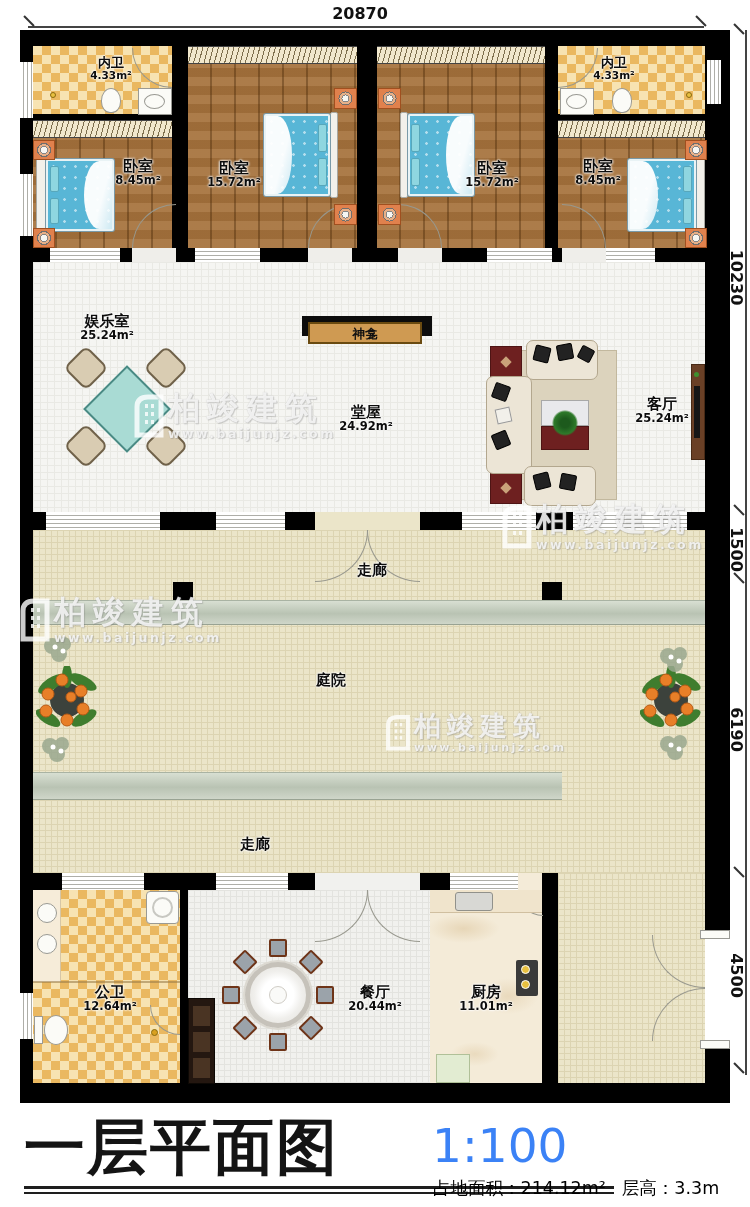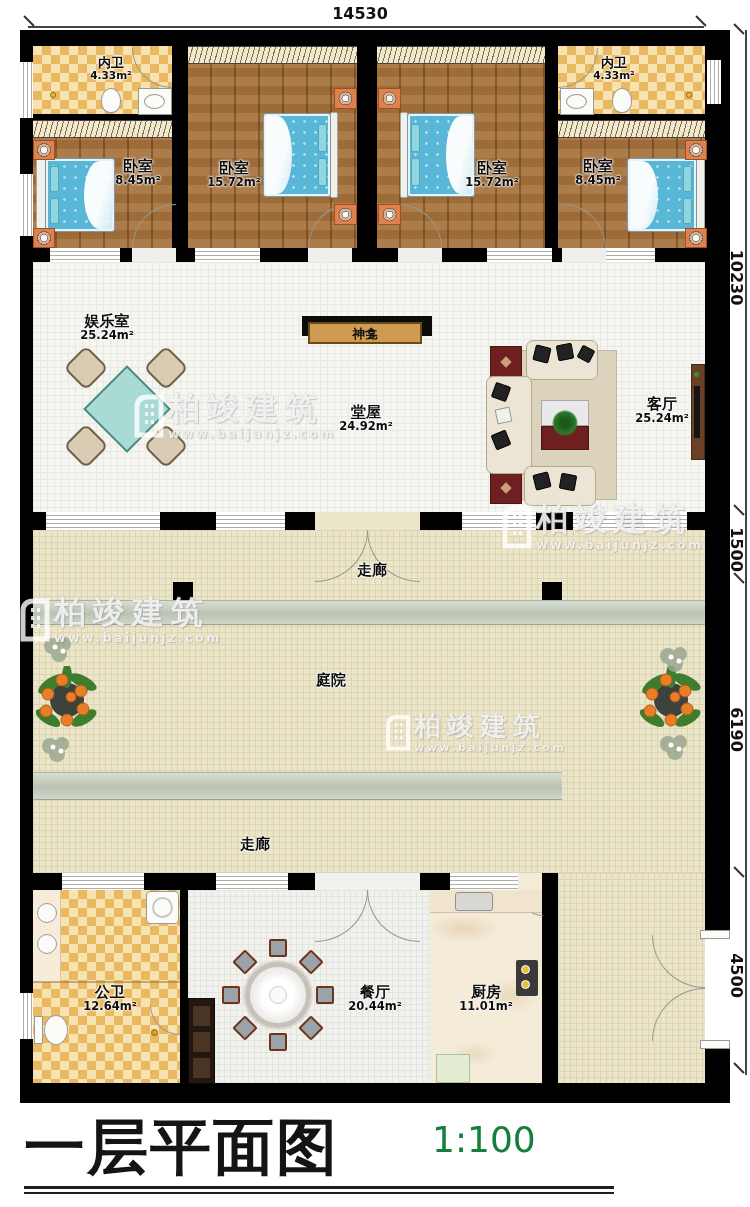--- a/index.html
+++ b/index.html
@@ -52,30 +52,30 @@
   .dim{position:absolute;color:#111;font-weight:bold;font-size:16px;text-align:center;white-space:nowrap;}
   .dim-line{background:#444;}
   .tick{position:absolute;width:14px;height:2px;background:#333;transform:rotate(45deg);}
   .wm{position:absolute;display:flex;align-items:flex-start;gap:2px;color:rgba(255,255,255,.82);
       text-shadow:0 0 1px rgba(120,120,120,.45),1px 1px 1px rgba(120,120,120,.3);}
   .wm-brand{font-size:32px;font-weight:bold;letter-spacing:7px;line-height:1;}
   .wm-site{font-size:12.5px;font-weight:bold;letter-spacing:2.5px;margin-top:2px;}
   .wm-sm .wm-brand{font-size:27px;letter-spacing:6px;} .wm-sm .wm-site{font-size:11px;}
   .shrine-shelf{background:#cf9a52;border:2px solid #6a4a10;text-align:center;font-weight:bold;font-size:12.5px;color:#111;}
   .title-main{position:absolute;font-size:61px;font-weight:bold;color:#141414;letter-spacing:2px;line-height:1;}
-  .title-scale{position:absolute;font-size:36px;font-weight:500;color:#15803d;line-height:1;}
+  .title-scale{position:absolute;font-size:47px;font-weight:500;color:#3b82f6;line-height:1;}
   .info-line{position:absolute;font-size:17.5px;color:#000;white-space:nowrap;}
   .info-line .sep{display:inline-block;width:16px;}
 </style>
 </head>
 <body>
 
 <div id="canvas">
 
-  <div class="dim" style="left:280px;top:4px;width:160px;">14530</div>
+  <div class="dim" style="left:280px;top:4px;width:160px;">20870</div>
   <div class="a dim-line" style="left:28px;top:26px;width:676px;height:2px;"></div>
   <div class="tick" style="left:22px;top:20px;"></div>
   <div class="tick" style="left:694px;top:20px;"></div>
 
   <div class="a dim-line" style="left:745px;top:30px;width:2px;height:1045px;"></div>
   <div class="tick" style="left:732px;top:28px;"></div>
   <div class="tick" style="left:732px;top:509px;"></div>
   <div class="tick" style="left:732px;top:577px;"></div>
   <div class="tick" style="left:732px;top:871px;"></div>
   <div class="tick" style="left:732px;top:1067px;"></div>
@@ -464,14 +464,15 @@
     </div>
   <div class="rlabel" style="left:486px;top:984px;">
       <div class="rn">厨房</div>
       <div class="ra">11.01m²</div>
     </div>
 
   <div class="title-main" style="left:24px;top:1116px;">一层平面图</div>
   <div class="title-scale" style="left:432px;top:1122px;">1:100</div>
   <div class="a" style="left:24px;top:1186px;width:590px;height:3px;background:#1e1e1e;"></div>
   <div class="a" style="left:24px;top:1192px;width:590px;height:1.5px;background:#1e1e1e;"></div>
+  <div class="info-line" style="left:433px;top:1176px;"><span>占地面积：</span><span>214.12m²</span><span class="sep"></span><span>层高：</span><span>3.3m</span></div>
 
 </div>
 
 </body></html>

